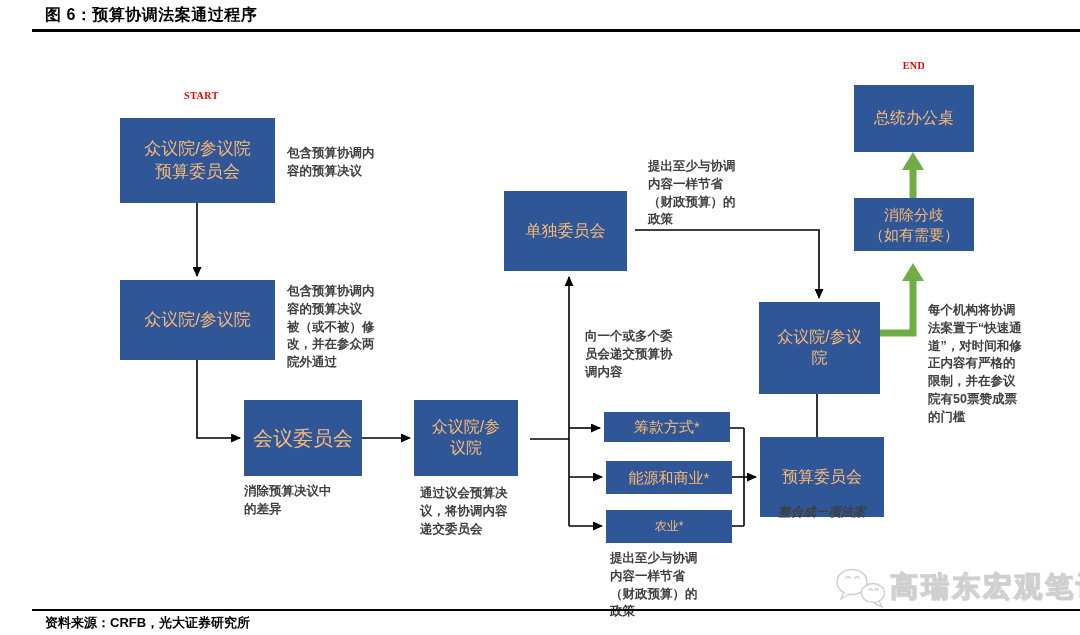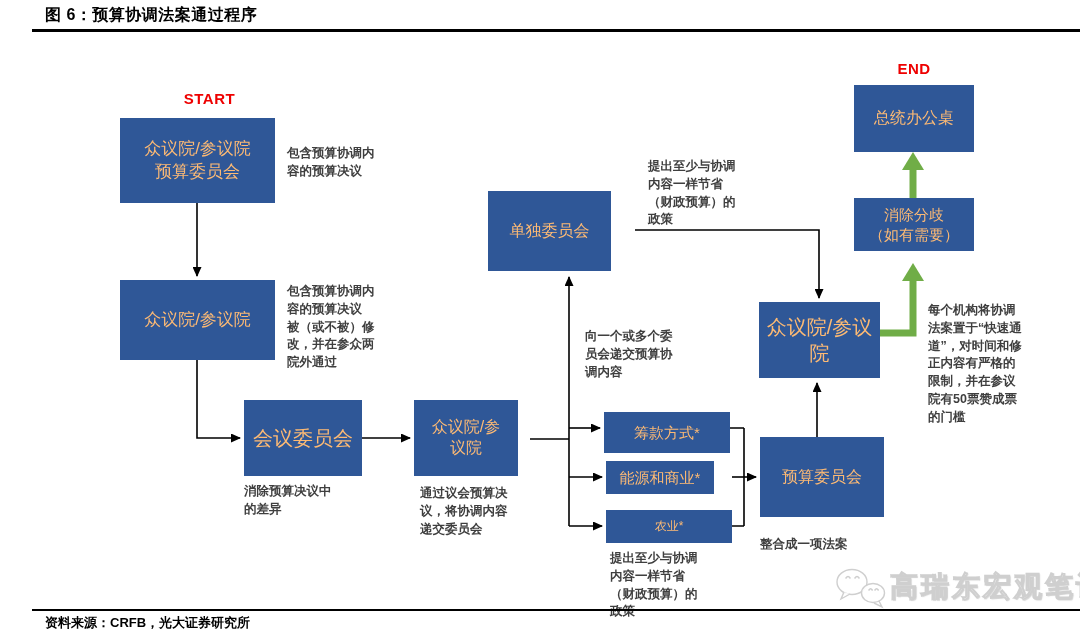--- a/index.html
+++ b/index.html
@@ -54,24 +54,25 @@
     position: absolute;
     color: var(--annotation-gray, #3f3f3f);
     font-size: 12.5px;
     font-weight: 600;
     line-height: 1.42;
     white-space: pre-line;
   }
   .flow-label {
     position: absolute;
     color: var(--label-red, #ee0000);
-    font-size: 15px;
+    font-size: 10px;
     font-weight: 700;
     text-align: center;
     letter-spacing: 0.5px;
+    font-family: Liberation Serif, serif;
   }
   .connectors {
     position: absolute;
     left: 0; top: 0;
     width: 1080px; height: 635px;
   }
   .blk { stroke: #000; stroke-width: 1.6; fill: none; }
   .grn { stroke: var(--arrow-green, #70ad47); stroke-width: 7; fill: none; }
   .grn-head { fill: var(--arrow-green, #70ad47); }
   .watermark-text {
@@ -119,35 +120,35 @@
       <path class="blk" d="M603,230 L787,230 L787,298" marker-end="url(#ah)"></path>
     </g>
     <g>
       <path class="grn" d="M848,333 L881,333 L881,280"></path>
       <polygon class="grn-head" points="881,263 870,281 892,281"></polygon>
       <path class="grn" d="M881,198 L881,168"></path>
       <polygon class="grn-head" points="881,152 870,170 892,170"></polygon>
     </g>
   </svg>
 
-  <div class="flow-label" style="left:100px; top:90px; width:155px;">START</div>
+  <div class="flow-label" style="left:92px; top:90px; width:155px;">START</div>
   <div class="flow-label" style="left:822px; top:60px; width:120px;">END</div>
 
   <div class="node" style="left:88px;  top:118px; width:155px; height:85px; font-size:17px;">众议院/参议院
 预算委员会</div>
   <div class="node" style="left:88px;  top:280px; width:155px; height:80px; font-size:17px;">众议院/参议院</div>
   <div class="node" style="left:212px; top:400px; width:118px; height:76px; font-size:20px;">会议委员会</div>
   <div class="node" style="left:382px; top:400px; width:104px; height:76px; font-size:16px;">众议院/参
 议院</div>
-  <div class="node" style="left:456px; top:191px; width:123px; height:80px; font-size:16px;">单独委员会</div>
-  <div class="node" style="left:572px; top:412px; width:126px; height:41px; font-size:15px;">筹款方式*</div>
-  <div class="node" style="left:574px; top:461px; width:108px; height:33px; font-size:15px;">能源和商业*</div>
+  <div class="node" style="left:472px; top:191px; width:123px; height:80px; font-size:16px;">单独委员会</div>
+  <div class="node" style="left:572px; top:412px; width:126px; height:30px; font-size:15px;">筹款方式*</div>
+  <div class="node" style="left:574px; top:461px; width:126px; height:33px; font-size:15px;">能源和商业*</div>
   <div class="node" style="left:574px; top:510px; width:126px; height:33px; font-size:12px;">农业*</div>
   <div class="node" style="left:728px; top:437px; width:124px; height:80px; font-size:16px;">预算委员会</div>
-  <div class="node" style="left:727px; top:302px; width:121px; height:76px; font-size:20px;">众议院/参议
+  <div class="node" style="left:727px; top:302px; width:121px; height:92px; font-size:16px;">众议院/参议
 院</div>
   <div class="node" style="left:822px; top:198px; width:120px; height:53px; font-size:15px;">消除分歧
 （如有需要）</div>
   <div class="node" style="left:822px; top:85px;  width:120px; height:67px; font-size:16px;">总统办公桌</div>
 
   <div class="ann" style="left:255px; top:145px; width:110px;">包含预算协调内
 容的预算决议</div>
   <div class="ann" style="left:255px; top:283px; width:115px;">包含预算协调内
 容的预算决议
 被（或不被）修
@@ -169,21 +170,21 @@
 内容一样节省
 （财政预算）的
 政策</div>
   <div class="ann" style="left:896px; top:302px; width:122px;">每个机构将协调
 法案置于“快速通
 道”，对时间和修
 正内容有严格的
 限制，并在参议
 院有50票赞成票
 的门槛</div>
-  <div class="ann" style="left:728px; top:536px; width:124px; text-align:left;">整合成一项法案</div>
+  <div class="ann" style="left:728px; top:504px; width:124px; text-align:center;font-style:italic;">整合成一项法案</div>
 
   <svg class="watermark-icon" width="58" height="44" viewBox="0 0 58 44">
     <g fill="rgba(255,255,255,0.9)" stroke="#cfcfcf" stroke-width="1.4">
       <ellipse cx="20" cy="17" rx="15" ry="12.5"></ellipse>
       <path d="M12,27 L9,34 L18,29 z" stroke="none" fill="rgba(255,255,255,0.9)"></path>
       <path d="M12,27 L9,34 L18,29" fill="none"></path>
       <ellipse cx="41" cy="28" rx="11.5" ry="9.5"></ellipse>
       <path d="M47,36 L50,42 L42,38" fill="none"></path>
     </g>
     <g stroke="#cfcfcf" stroke-width="1.6" fill="none" stroke-linecap="round">

